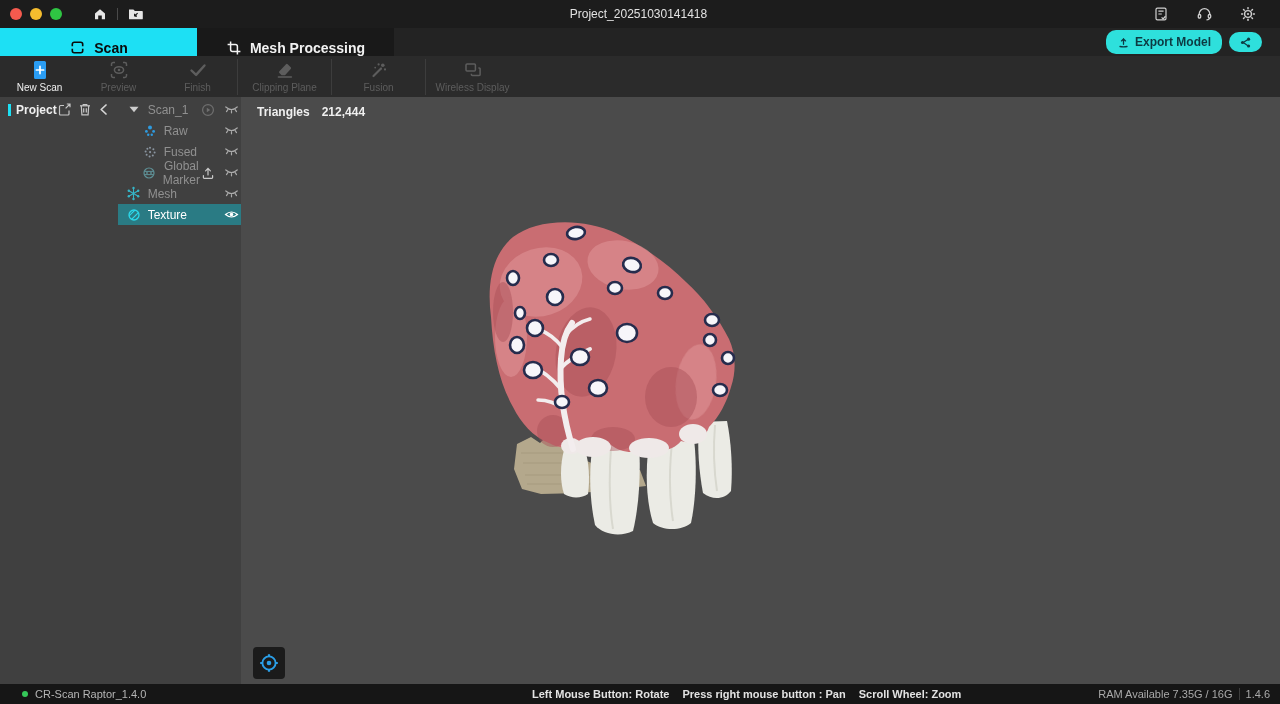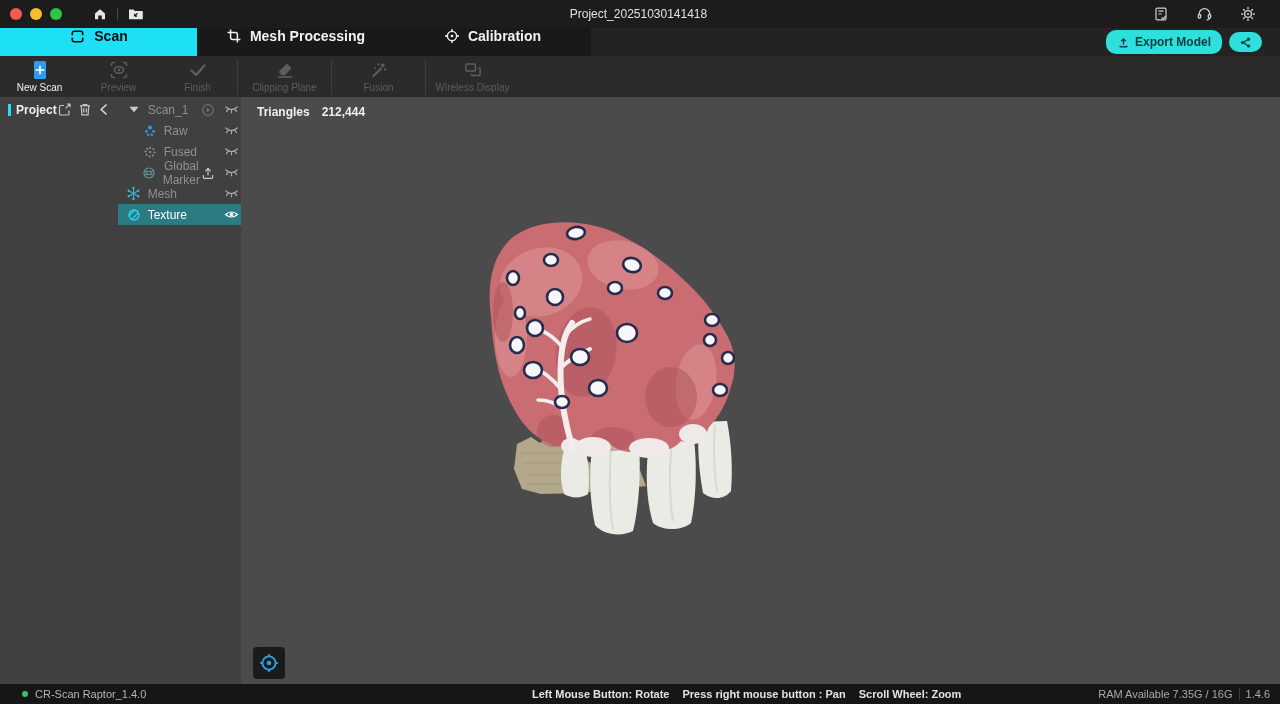--- a/index.html
+++ b/index.html
@@ -15,21 +15,21 @@
   .light.yellow{background:#f5bd2e;}
   .light.green{background:#2fc643;}
   .tb-icons{display:flex;align-items:center;margin-left:30px;gap:9px;}
   .tb-sep{width:1px;height:12px;background:#4a4a4a;}
   .tb-title{position:absolute;left:0;right:3px;text-align:center;color:#e2e2e2;font-size:12px;pointer-events:none;}
   .tb-right{margin-left:auto;display:flex;align-items:center;gap:27px;margin-right:24px;}
   .icon-btn{display:flex;align-items:center;justify-content:center;cursor:pointer;}
 
   
   .tabbar{height:28px;background:#232323;display:flex;align-items:stretch;flex:0 0 auto;position:relative;}
-  .tab{width:197px;display:flex;align-items:flex-start;justify-content:center;gap:8px;
+  .tab{width:197px;display:flex;align-items:flex-end;justify-content:center;gap:8px;
        background:#191919;color:#f2f2f2;font-size:14px;font-weight:bold;cursor:pointer;}
   .tab.active{background:#1de0f4;color:#0a0a0a;}
   .tab .tabicon{display:flex;}
   .tab-actions{margin-left:auto;display:flex;align-items:center;gap:7px;margin-right:18px;}
   .pill{height:20px;border-radius:10px;background:#2ee0dc;display:flex;align-items:center;
         gap:5px;padding:12px 11px;font-size:12px;font-weight:bold;color:#0d3a42;cursor:pointer;}
   .pill.small{padding:0 10px;}
 
   
   .toolbar{height:41px;background:#2b2b2b;display:flex;align-items:center;flex:0 0 auto;}
@@ -144,30 +144,20 @@
       <span>Scan</span>
     </div>
     <div class="tab">
       <span class="tabicon">
         <svg width="16" height="16" viewBox="0 0 16 16" fill="none" stroke="#f2f2f2" stroke-width="1.5">
             <path d="M4.6 1.6 V9.4 a2 2 0 0 0 2 2 H14.4"></path>
             <path d="M1.6 4.6 H9.4 a2 2 0 0 1 2 2 V14.4"></path>
           </svg>
       </span>
       <span>Mesh Processing</span>
-    </div>
-    <div class="tab">
-      <span class="tabicon">
-        <svg width="16" height="16" viewBox="0 0 16 16" fill="none" stroke="#f2f2f2" stroke-width="1.4">
-            <circle cx="8" cy="8" r="4.6"></circle>
-            <path d="M8 1 v2.4 M8 12.6 V15 M1 8 h2.4 M12.6 8 H15"></path>
-            <circle cx="8" cy="8" r="1.3" fill="#f2f2f2" stroke="none"></circle>
-          </svg>
-      </span>
-      <span>Calibration</span>
     </div>
     <div class="tab-actions">
       <div class="pill">
         <span>
           <svg width="13" height="13" viewBox="0 0 14 14" fill="none" stroke="#0d3a42" stroke-width="1.4" stroke-linecap="round">
               <path d="M3.2 11.3 c2.6 .6 5 .6 7.6 0"></path>
               <path d="M7 9 V3.2 M7 3.2 L4.8 5.3 M7 3.2 L9.2 5.3"></path>
             </svg>
         </span>
         <span>Export Model</span>

